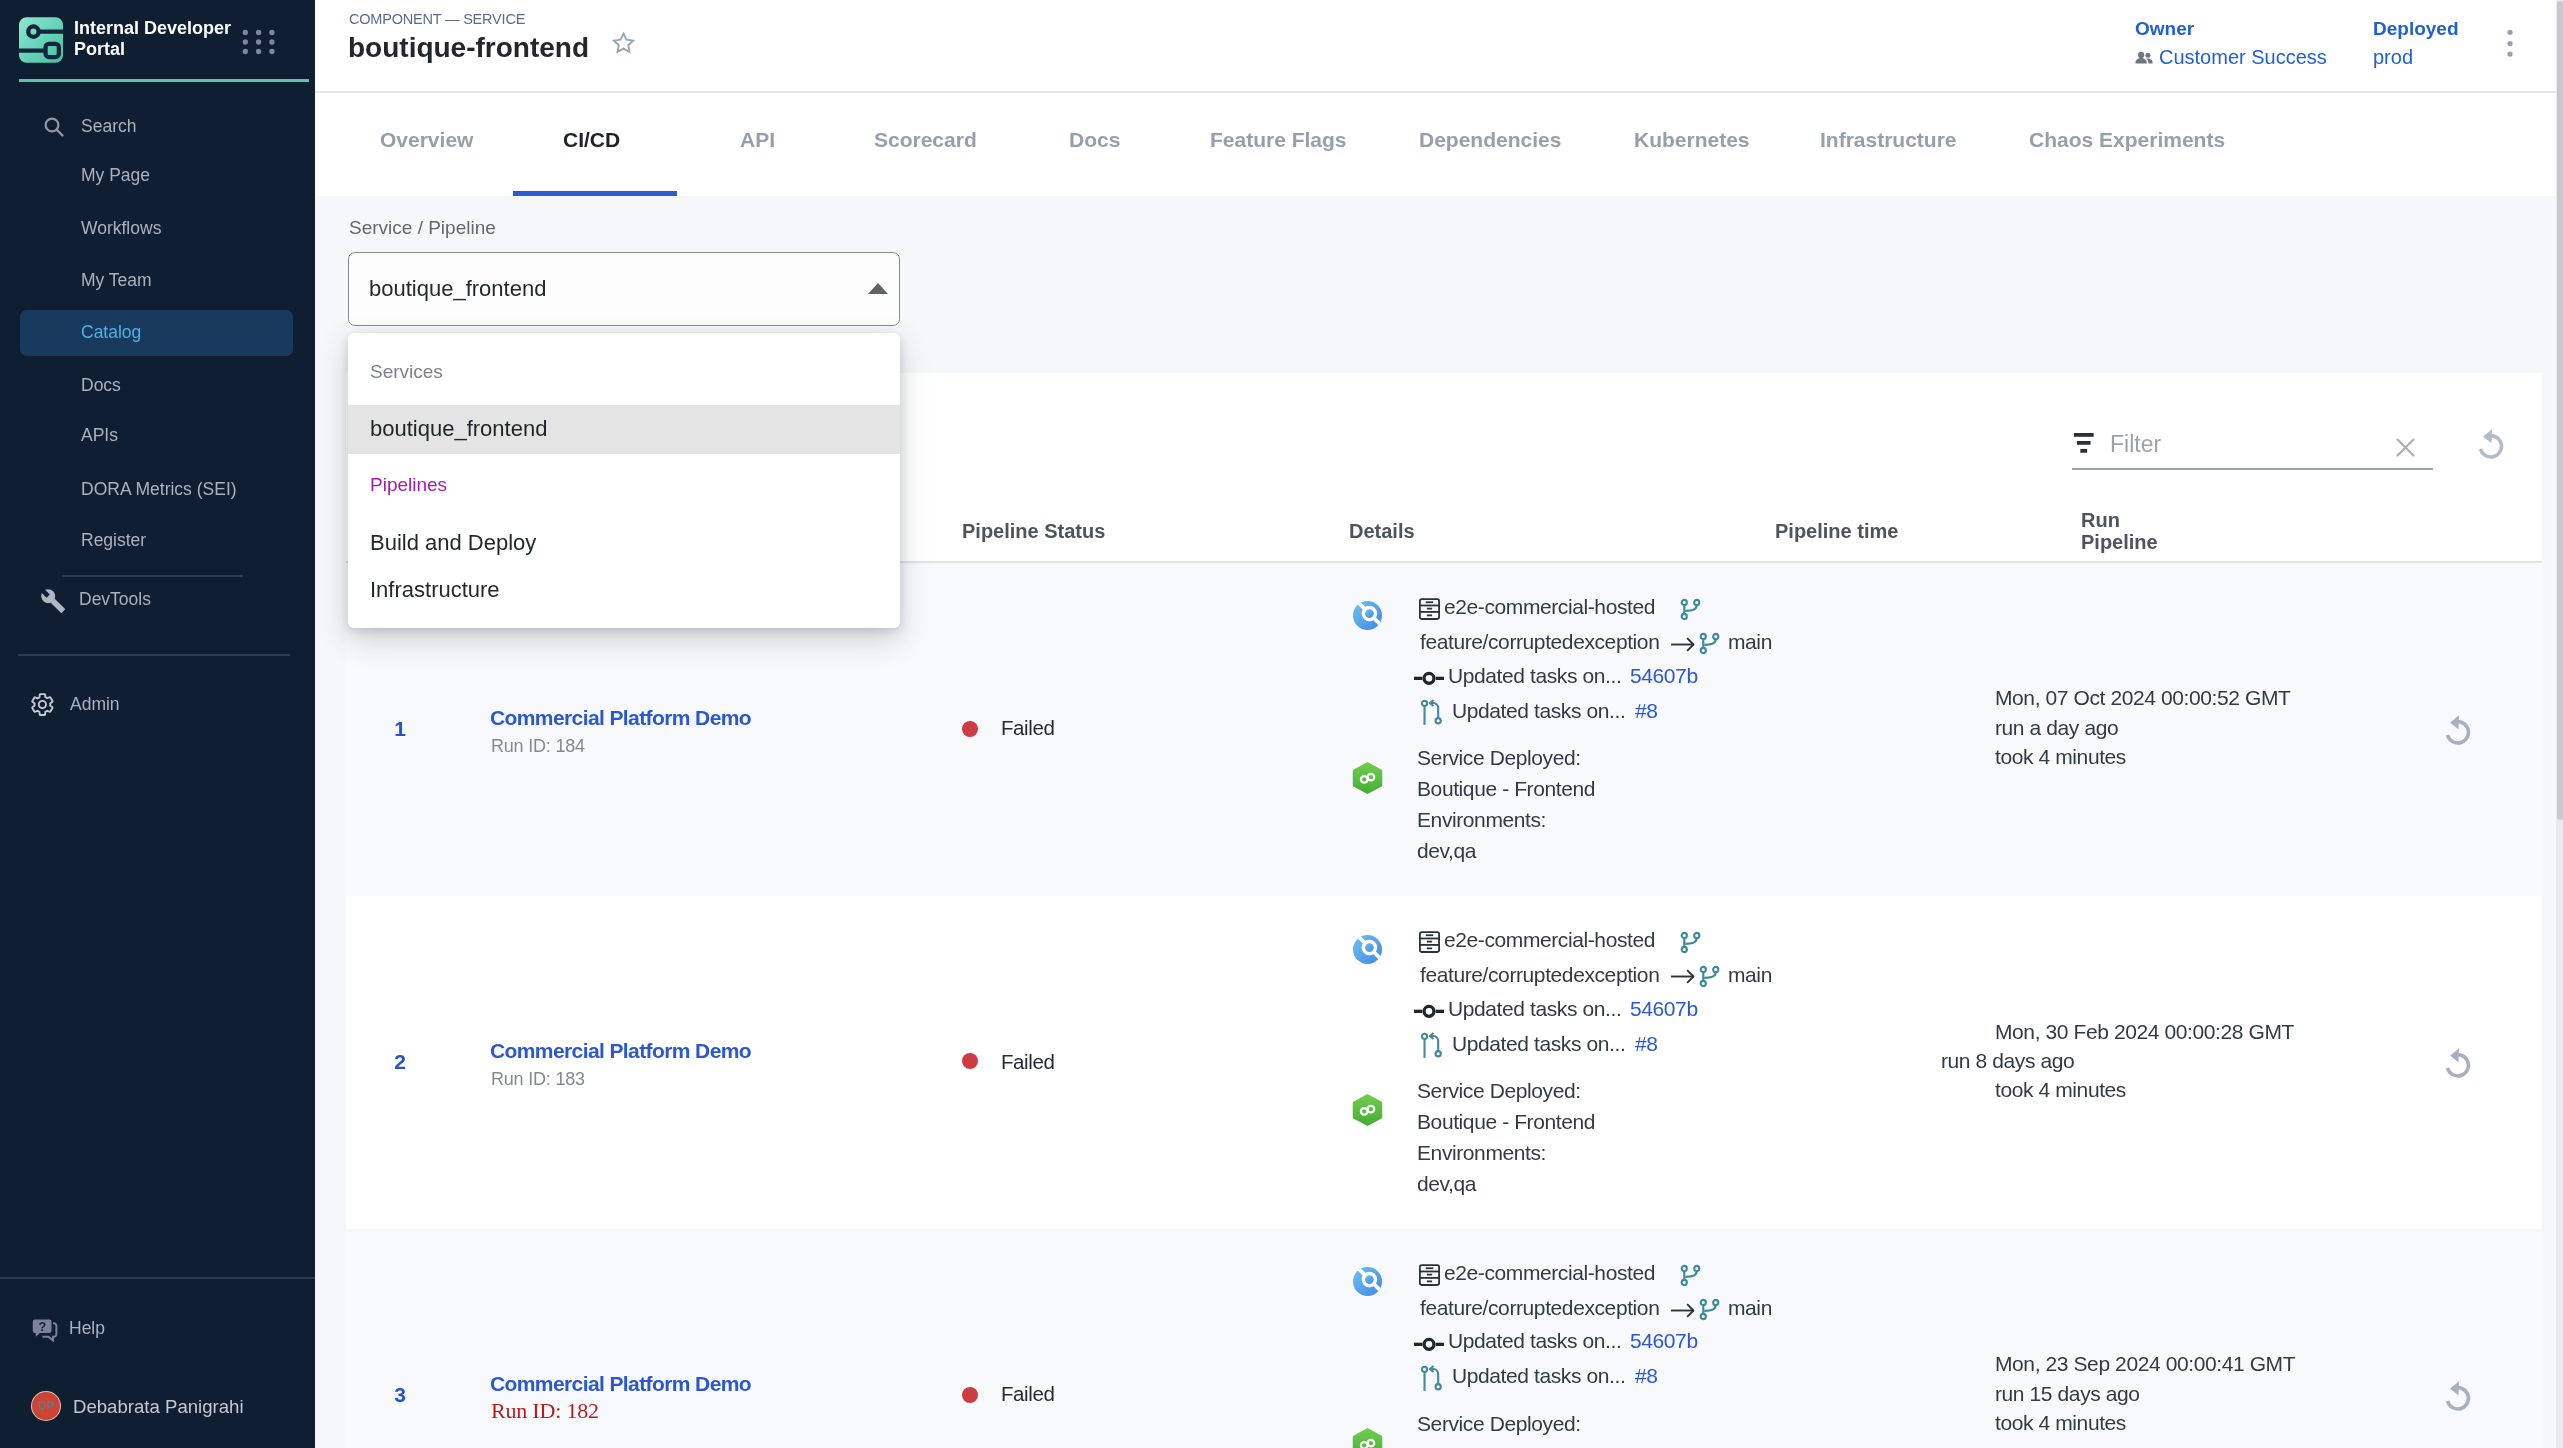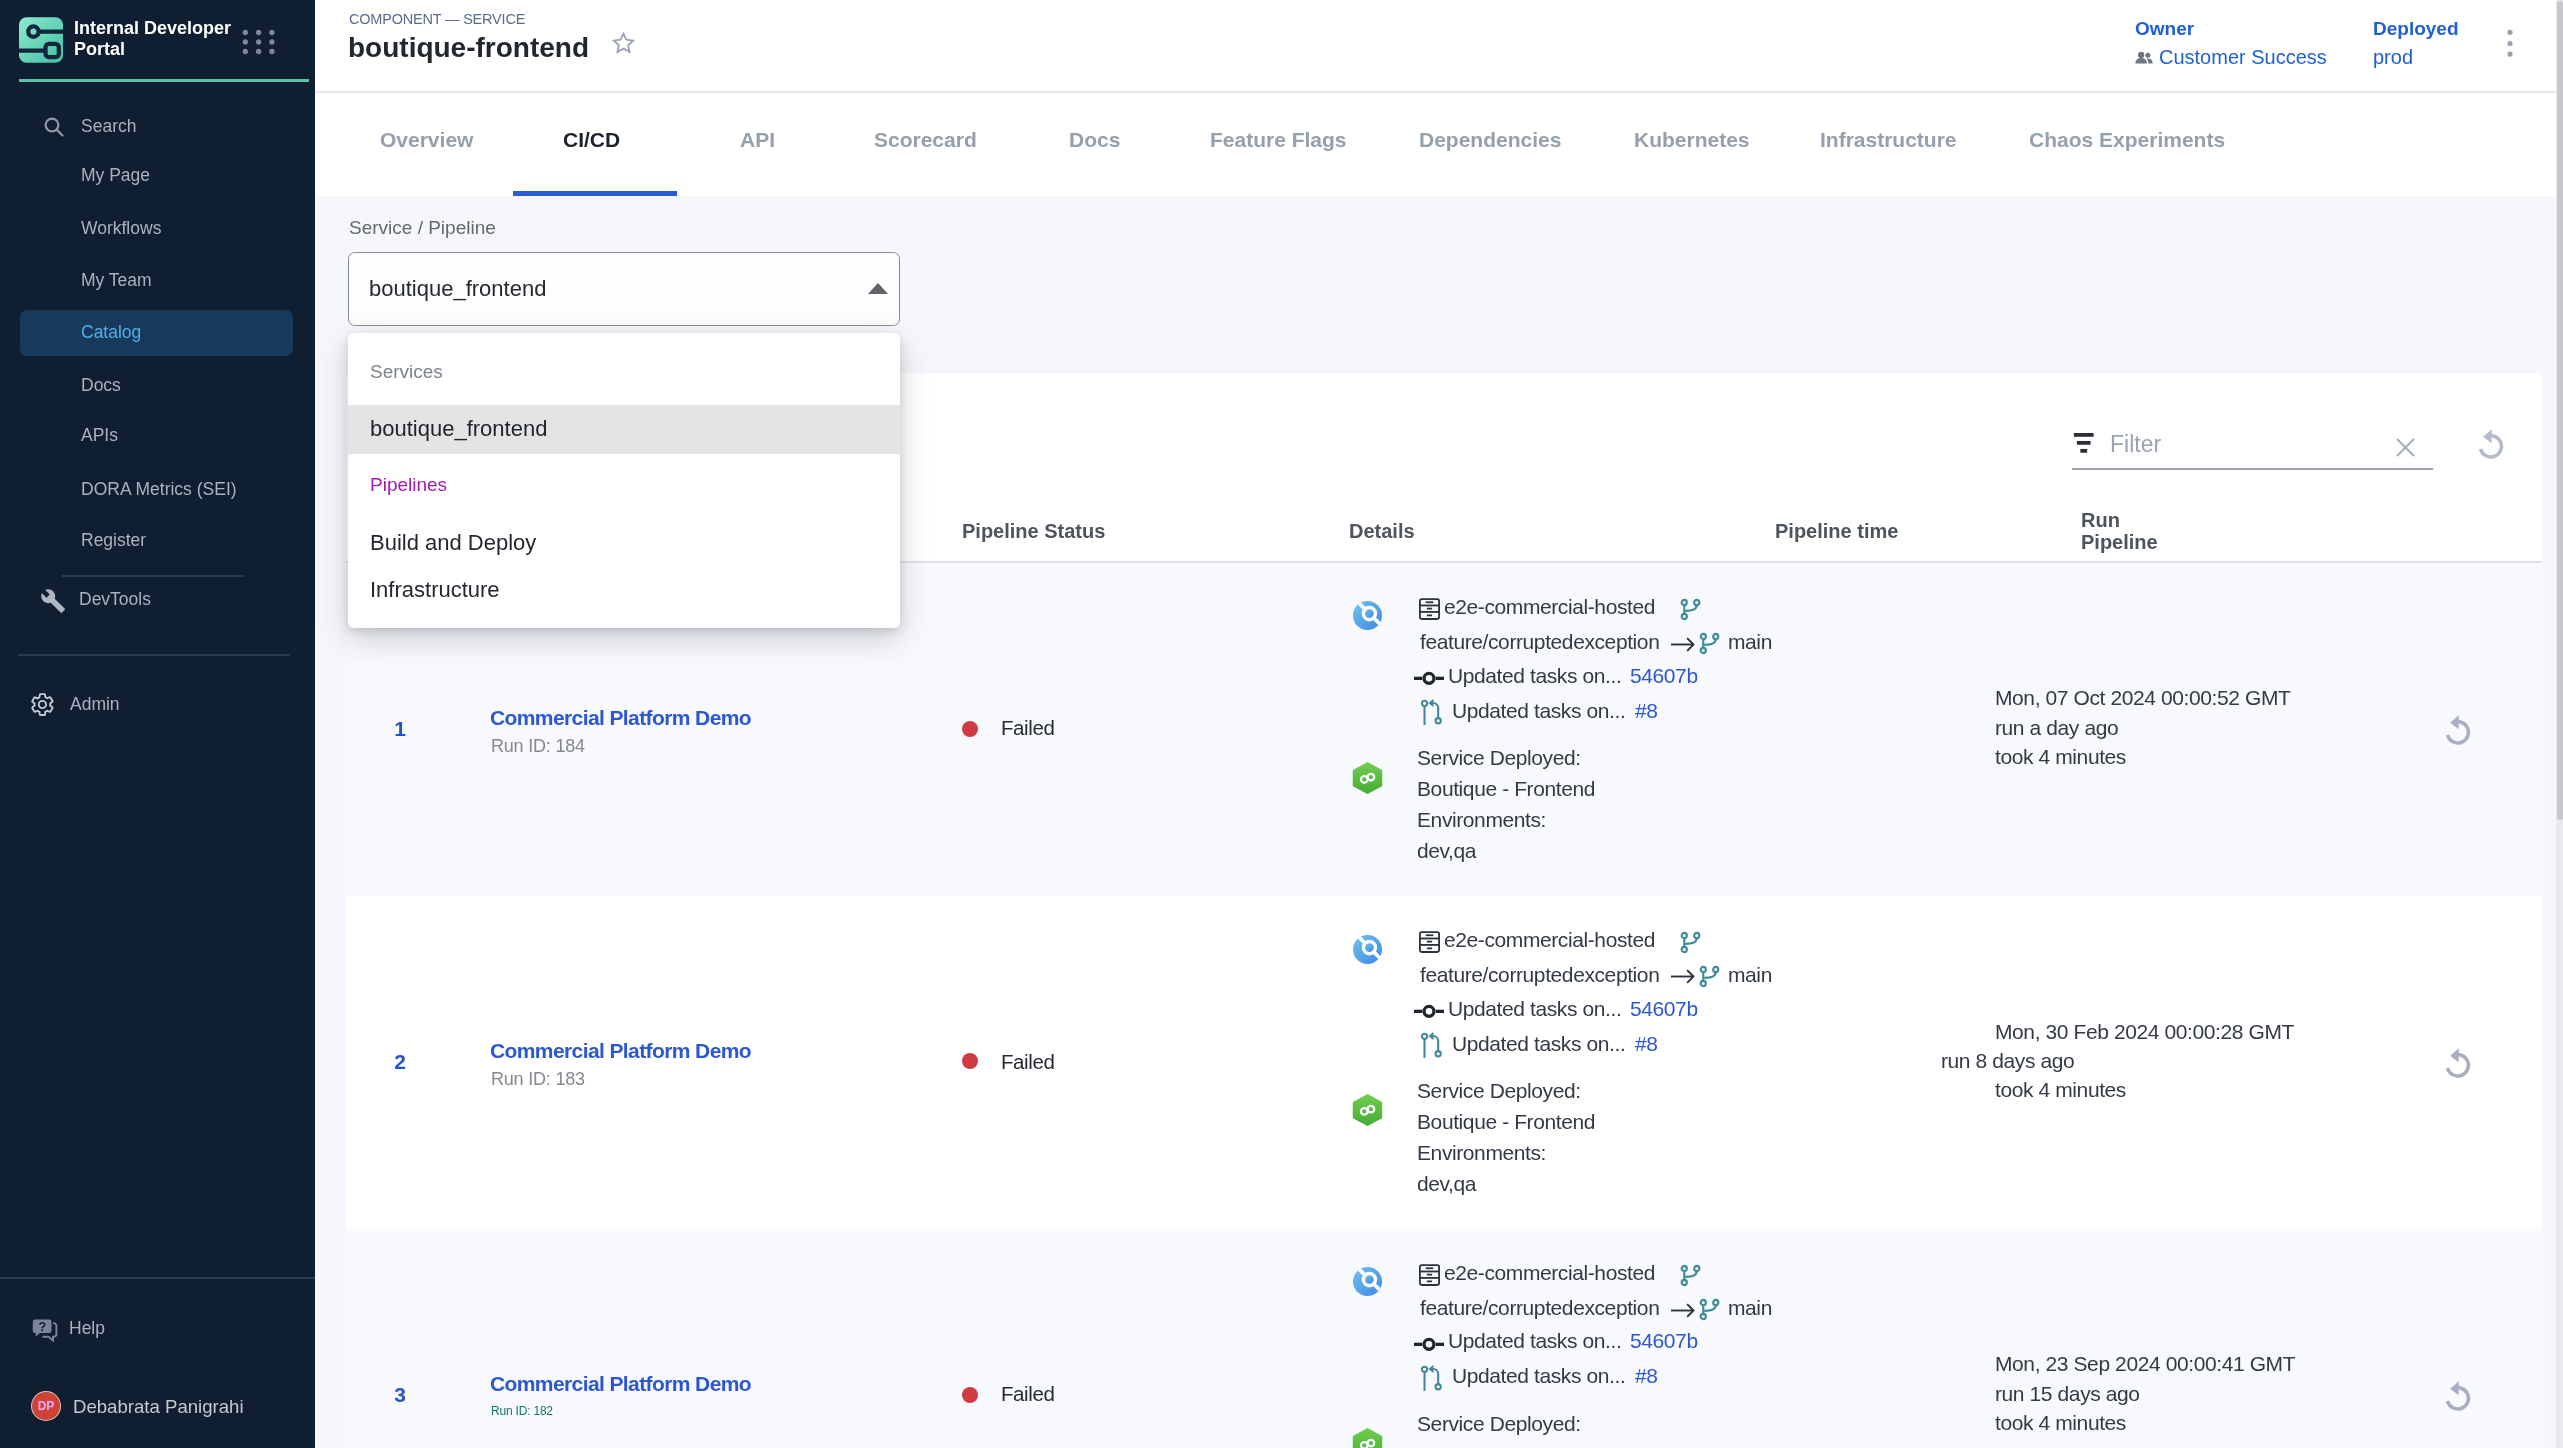--- a/index.html
+++ b/index.html
@@ -96,21 +96,21 @@
   <svg class="abs" style="left:32px; top:1318px;" width="27" height="24" viewBox="0 0 36 32">
     <g stroke="#7b8499" stroke-width="2.6" fill="none">
       <path d="M14 7 h15 a3.5 3.5 0 0 1 3.5 3.5 v11 a3.5 3.5 0 0 1 -3.5 3.5 h-1 v5 l-6 -5 h-8"></path>
     </g>
     <path fill="#7b8499" stroke="#101e31" stroke-width="2" d="M4 1 h19 a4 4 0 0 1 4 4 v12 a4 4 0 0 1 -4 4 h-12 l-7 6 v-6 a4 4 0 0 1 -4 -4 v-12 a4 4 0 0 1 4 -4 z"></path>
     <text x="14" y="17.5" text-anchor="middle" font-size="17" font-weight="bold" fill="#101e31">?</text>
   </svg>
   <div class="abs navtxt" style="left:69px; top:1317px;">Help</div>
 
   <div class="abs" style="left:31px; top:1391px; width:30px; height:30px; border-radius:50%; background:#cd4335; border:1.5px solid rgba(235,225,220,.8);"></div>
-  <div class="abs" style="left:31px; top:1391px; width:30px; height:30px; text-align:center; line-height:30px; color:#f0abfc; font-size:12px; font-weight:bold;">DP</div>
+  <div class="abs" style="left:31px; top:1391px; width:30px; height:30px; text-align:center; line-height:30px; color:#737373; font-size:12px; font-weight:bold;">DP</div>
   <div class="abs navtxt" style="left:73px; top:1395px; color:#c2c9d2; font-size:18.6px;">Debabrata Panigrahi</div>
 </div>
 
 <div class="abs nw" style="left:349px; top:9px; font-size:14.5px; letter-spacing:-0.2px; color:#5c6c86; height:21px; line-height:21px;">COMPONENT — SERVICE</div>
 <div class="abs nw" style="left:348px; top:29px; font-size:28px; font-weight:bold; color:#22272e; height:37px; line-height:37px;">boutique-frontend</div>
 <svg class="abs" style="left:610px; top:30px;" width="27" height="27" viewBox="0 0 24 24">
   <path fill="none" stroke="#9aa4b8" stroke-width="1.7" d="M12 3.2l2.6 5.4 5.9.8-4.3 4.1 1.1 5.9-5.3-2.9-5.3 2.9 1.1-5.9L3.5 9.4l5.9-.8z"></path>
 </svg>
 
 <div class="abs nw hdrblue" style="left:2135px; top:16.7px; font-weight:bold; font-size:19px;">Owner</div>
@@ -358,21 +358,21 @@
 <div class="abs dtxt" style="left:1417px; top:1169px;">dev,qa</div>
 <div class="abs dtxt" style="left:1995px; top:1017px;">Mon, 30 Feb 2024 00:00:28 GMT</div>
 <div class="abs dtxt" style="left:1941px; top:1046px;">run 8 days ago</div>
 <div class="abs dtxt" style="left:1995px; top:1075px;">took 4 minutes</div>
 <svg class="abs" style="left:2441px; top:1047px;" width="32" height="32" viewBox="0 0 42 42">
   <path d="M14.5 12.2 A 14 14 0 1 1 8.5 27.6" stroke="#a9aec2" stroke-width="4.6" fill="none"></path>
   <path d="M12 11.5 L23.5 1.5 L23 20 Z" fill="#a9aec2"></path>
 </svg>
 <div class="abs nw" style="left:377px; top:1379px; width:46px; text-align:center; font-size:21px; font-weight:bold; color:#2453cc; height:32px; line-height:32px;">3</div>
 <div class="abs nw" style="left:490px; top:1368px; font-size:21px; letter-spacing:-0.6px; font-weight:bold; color:#2b57d0; height:32px; line-height:32px;">Commercial Platform Demo</div>
-<div class="abs nw" style="left:491px; top:1396px; font-size:12px; letter-spacing:-0.2px; color:#0f766e; height:30px; line-height:30px;">Run ID: 182</div>
+<div class="abs nw" style="left:491px; top:1396px; font-size:22px; letter-spacing:-0.2px; color:#b91c1c; height:30px; line-height:30px;font-family:Liberation Serif, serif;">Run ID: 182</div>
 <div class="abs" style="left:962px; top:1387px; width:16px; height:16px; border-radius:50%; background:#ce3b41;"></div>
 <div class="abs nw" style="left:1001px; top:1378px; font-size:20.5px; letter-spacing:-0.4px; color:#262b33; height:32px; line-height:32px;">Failed</div>
 <svg class="abs" style="left:1353px; top:1267px;" width="29" height="29" viewBox="0 0 38 38">
   <defs>
     <clipPath id="cc3">
         <circle cx="19" cy="19" r="19"></circle>
       </clipPath>
   </defs>
   <circle cx="19" cy="19" r="19" fill="url(#cigrad)"></circle>
   <g clip-path="url(#cc3)">

